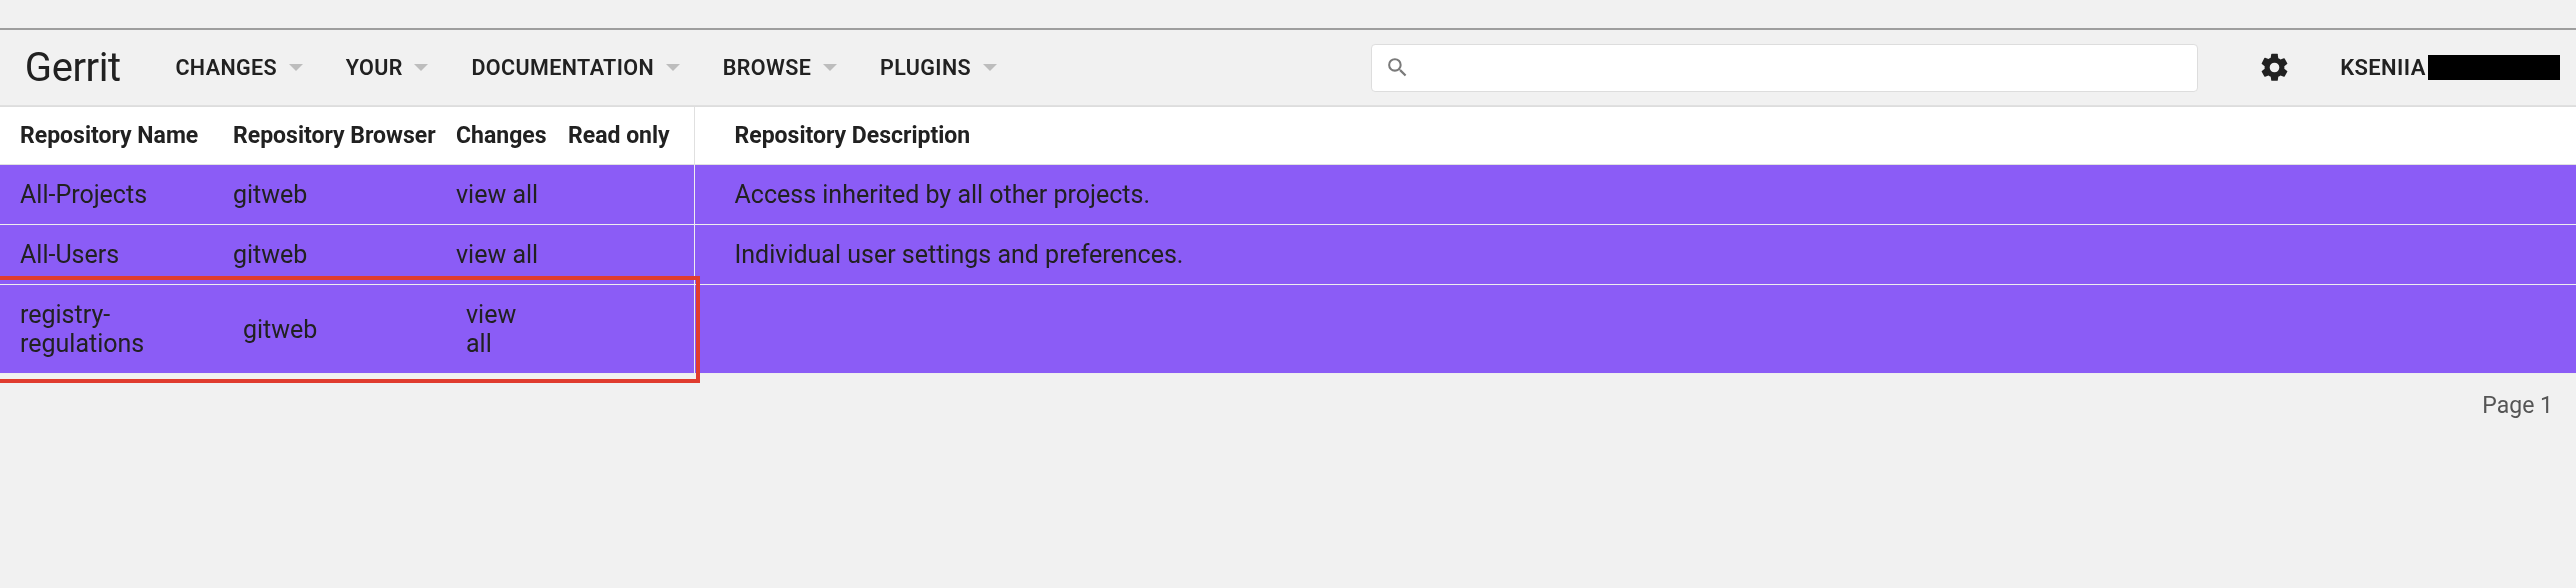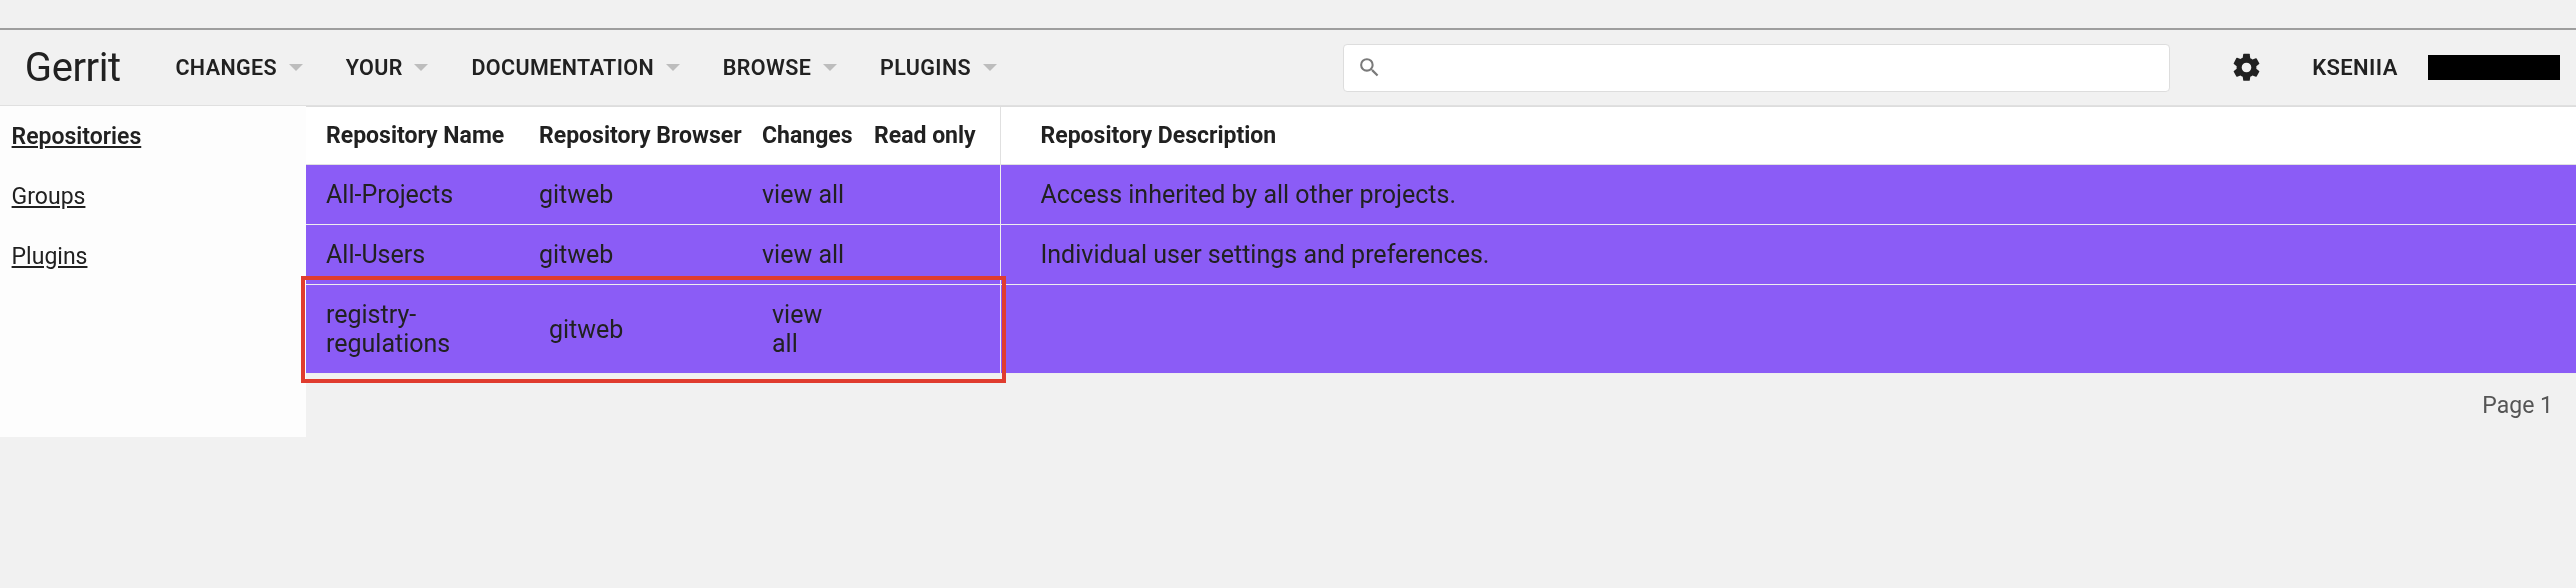--- a/index.html
+++ b/index.html
@@ -57,21 +57,21 @@
       height: 48px;
       padding: 0 13.2px;
     }
     .searchbox svg { width: 25px; height: 25px; fill: #7a7a7a; flex-shrink: 0; }
     .searchbox input {
       border: none; outline: none; font-size: 23px; flex: 1; margin-left: 11.6px;
       background: transparent;
     }
     .gear-btn { display: flex; align-items: center; margin-left: 26.5px; cursor: pointer; }
     .gear-btn svg { width: 33px; height: 33px; fill: #212121; }
-    .username-wrap { display: flex; align-items: center; margin-left: 16.5px; gap: 28px; }
+    .username-wrap { display: flex; align-items: center; margin-left: 16.5px; }
     .username { font-size: 22px; font-weight: 600; letter-spacing: 0.4px; }
     .redact { background: #000; color: #000; width: 132px; height: 25px; display: inline-block; margin-left: 1.7px; vertical-align: middle; }
 
     .body { display: flex; }
     .sidebar { width: 306px; background: #fdfdfd; }
     .sidebar-item {
       padding: 16.5px 11.6px;
       font-size: 23px;
       text-decoration: underline;
       cursor: pointer;
@@ -180,31 +180,20 @@
       </svg>
   </div>
   <div class="username-wrap">
     <span class="username">KSENIIA</span>
       <span class="redact"></span>
   </div>
 </div>
 
 <div class="body">
 
-  <div class="sidebar">
-    <div class="sidebar-item active">
-      <span>Repositories</span>
-    </div>
-    <div class="sidebar-item">
-      <span>Groups</span>
-    </div>
-    <div class="sidebar-item">
-      <span>Plugins</span>
-    </div>
-  </div>
 
   <div class="main">
 
     <div class="table-wrap" style="position:relative;">
       <table>
         <thead>
           <tr>
             <th class="col-name">Repository Name</th>
             <th class="col-browse">Repository Browser</th>
             <th class="col-chg">Changes</th>

